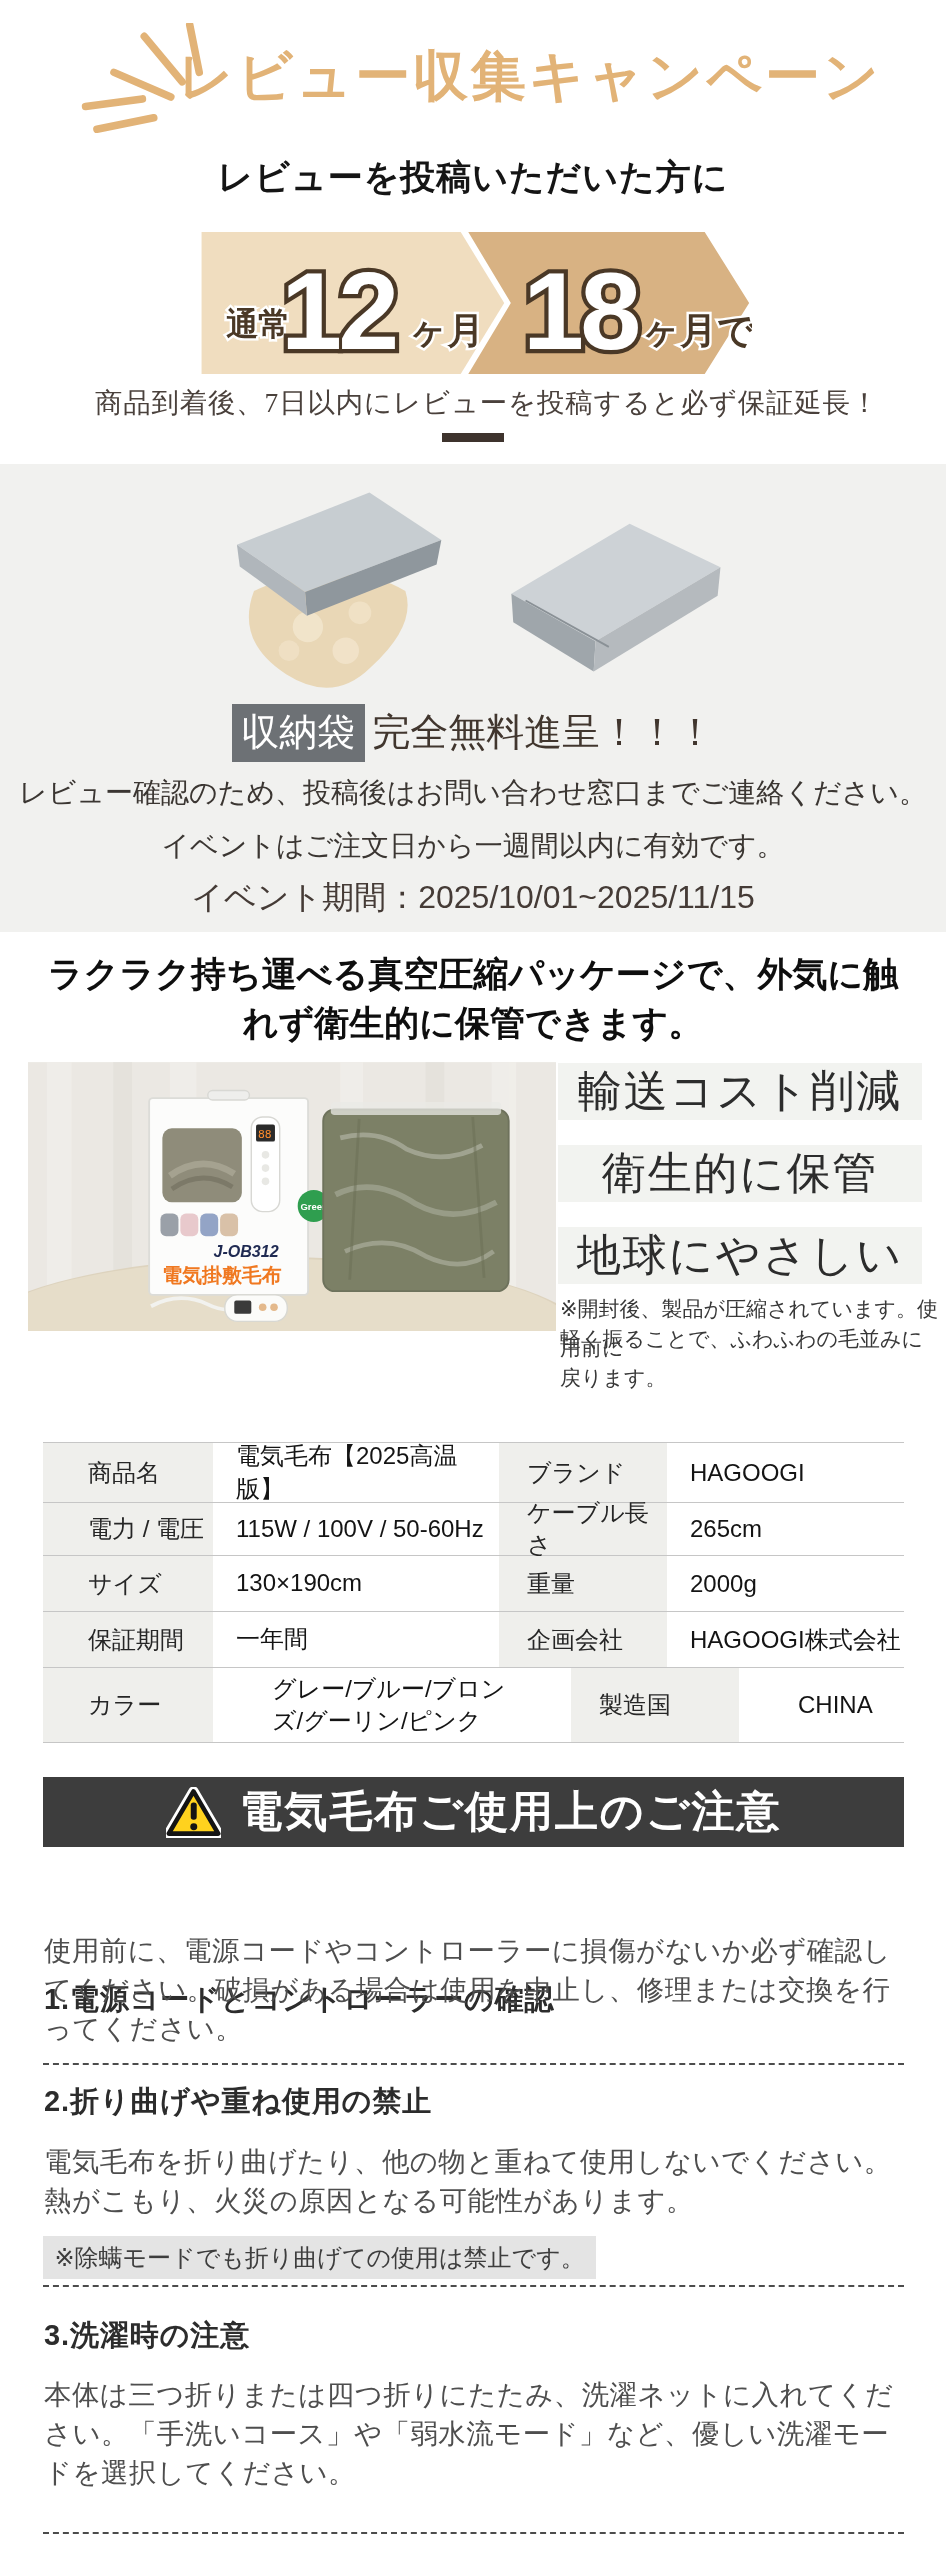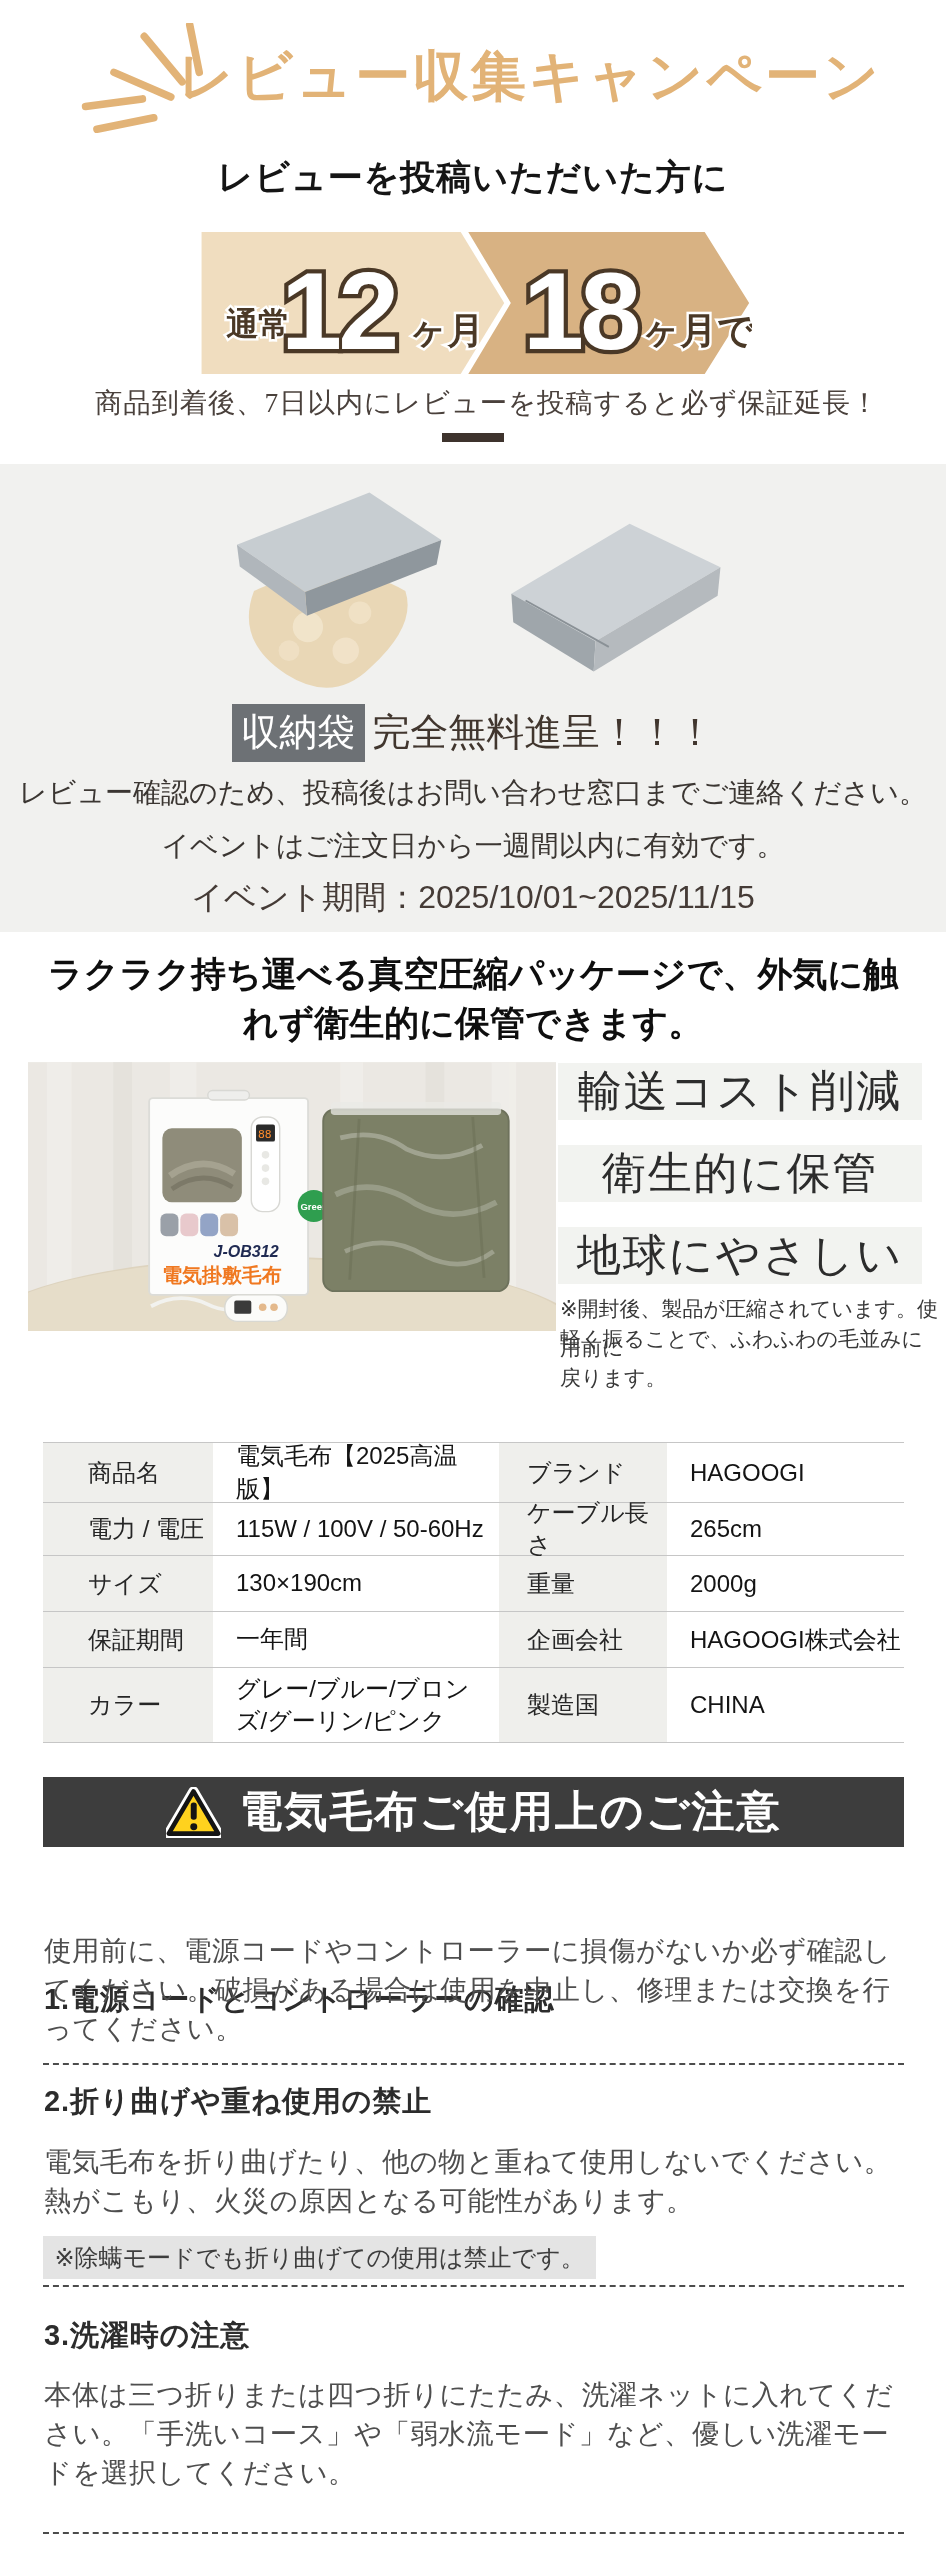--- a/index.html
+++ b/index.html
@@ -40,21 +40,21 @@
   .spec-heading{top:1355px;font-size:53px;font-weight:bold;color:#3c3c3c;letter-spacing:3.8px;}
   .spec-table{left:43px;top:1442px;width:861px;border-top:0.9px solid #c6c6c6;border-bottom:0.9px solid #c6c6c6;}
   .spec-row{display:flex;border-bottom:0.9px solid #c6c6c6;}
   .spec-row:last-child{border-bottom:none;}
   .cell{display:flex;align-items:center;font-size:24px;color:#141414;box-sizing:border-box;}
   .cell.lab{background:var(--label_cell_bg);color:#262626;}
   .c1{width:170px;padding-left:45px;}
   .c2{width:286px;padding-left:23px;line-height:1.35;}
   .c3{width:168px;padding-left:28px;}
   .c4{flex:1;padding-left:23px;}
-  .r1{height:59px;} .r2{height:52px;} .r3{height:55px;} .r4{height:55px;} .r5{height:74px;}
+  .r1{height:59px;} .r2{height:52px;} .r3{height:55px;} .r4{height:55px;} .r5{height:74px;gap:36px;}
 
   
   .caution-banner{left:43px;top:1777px;width:861px;height:70px;background:var(--banner_dark);
                   display:flex;align-items:center;justify-content:center;gap:19px;}
   .caution-banner-text{color:#fff;font-weight:bold;font-size:43px;letter-spacing:1.9px;}
   .caution-h{left:44px;font-size:29px;font-weight:bold;color:#2c2c2c;letter-spacing:0.9px;}
   .caution-p{left:44px;width:859px;font-size:27.4px;color:#4e4e4e;line-height:39px;letter-spacing:0.5px;}
   .dashed{left:43px;width:861px;height:0;border-top:2.8px dashed #4c4c4c;}
   .mite-note{left:43px;top:2236px;background:var(--note_bg);color:#3d3d3d;font-size:24px;padding:5.7px 11.4px;}
 </style>

